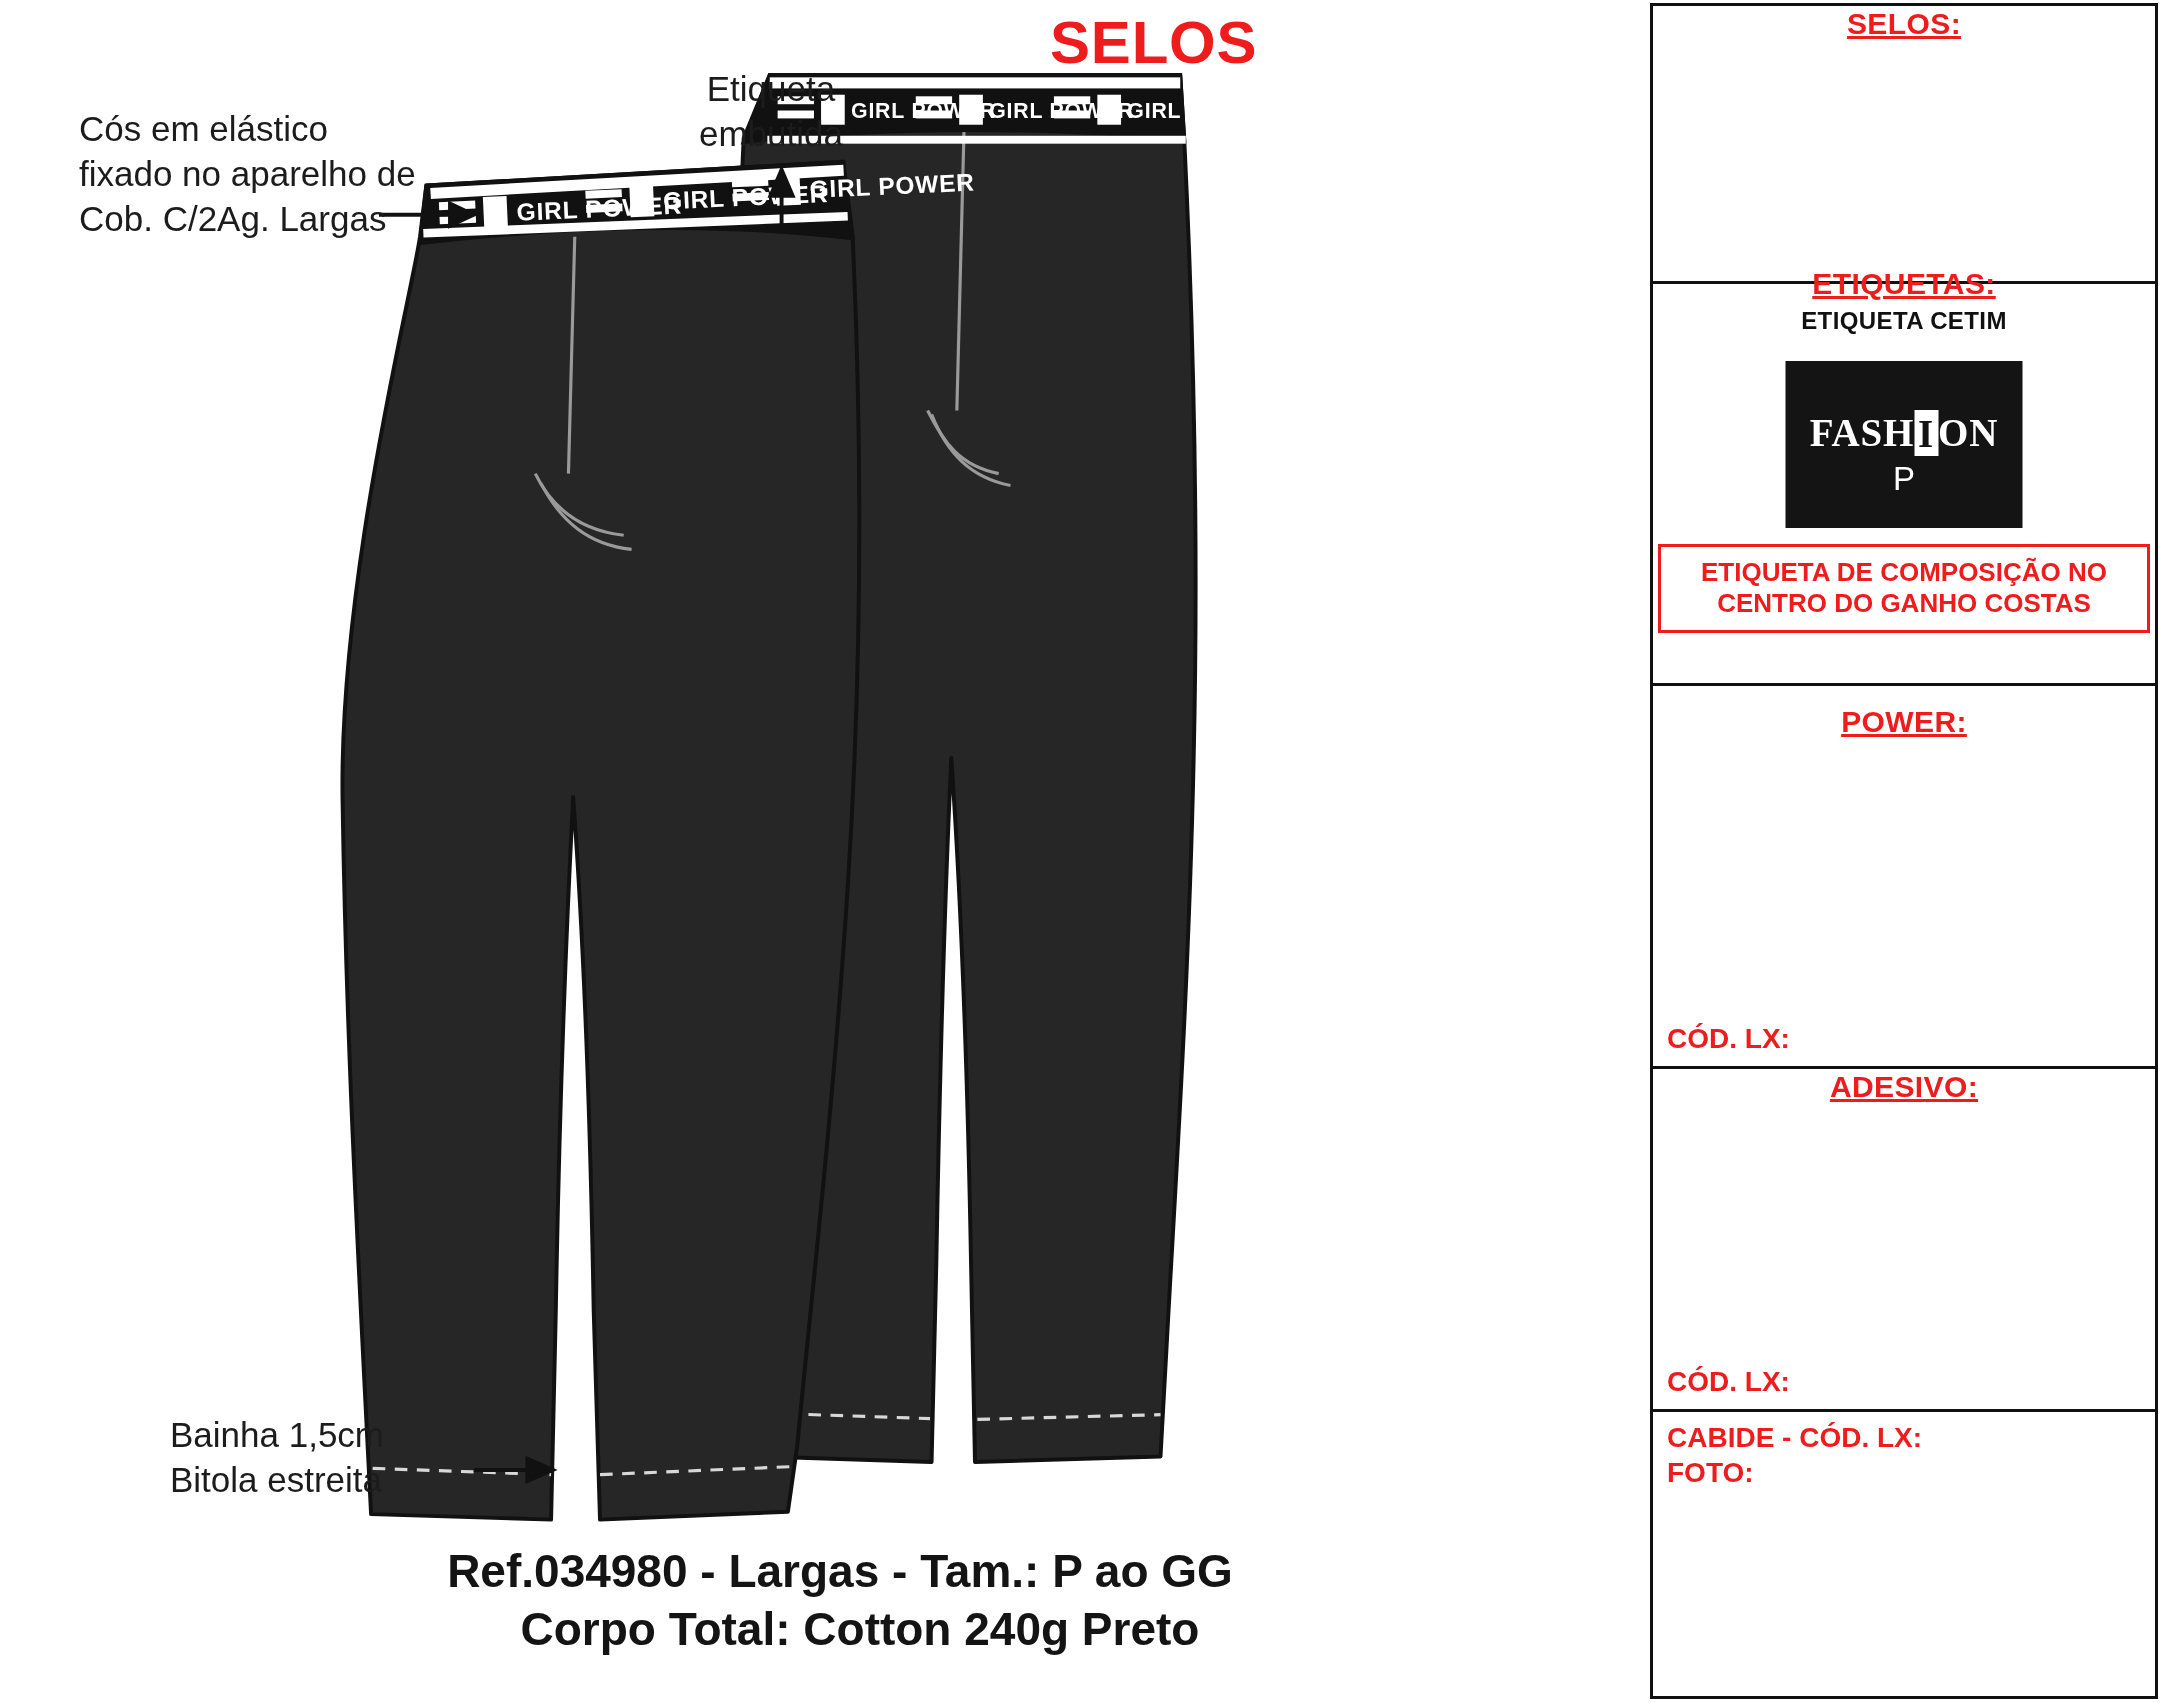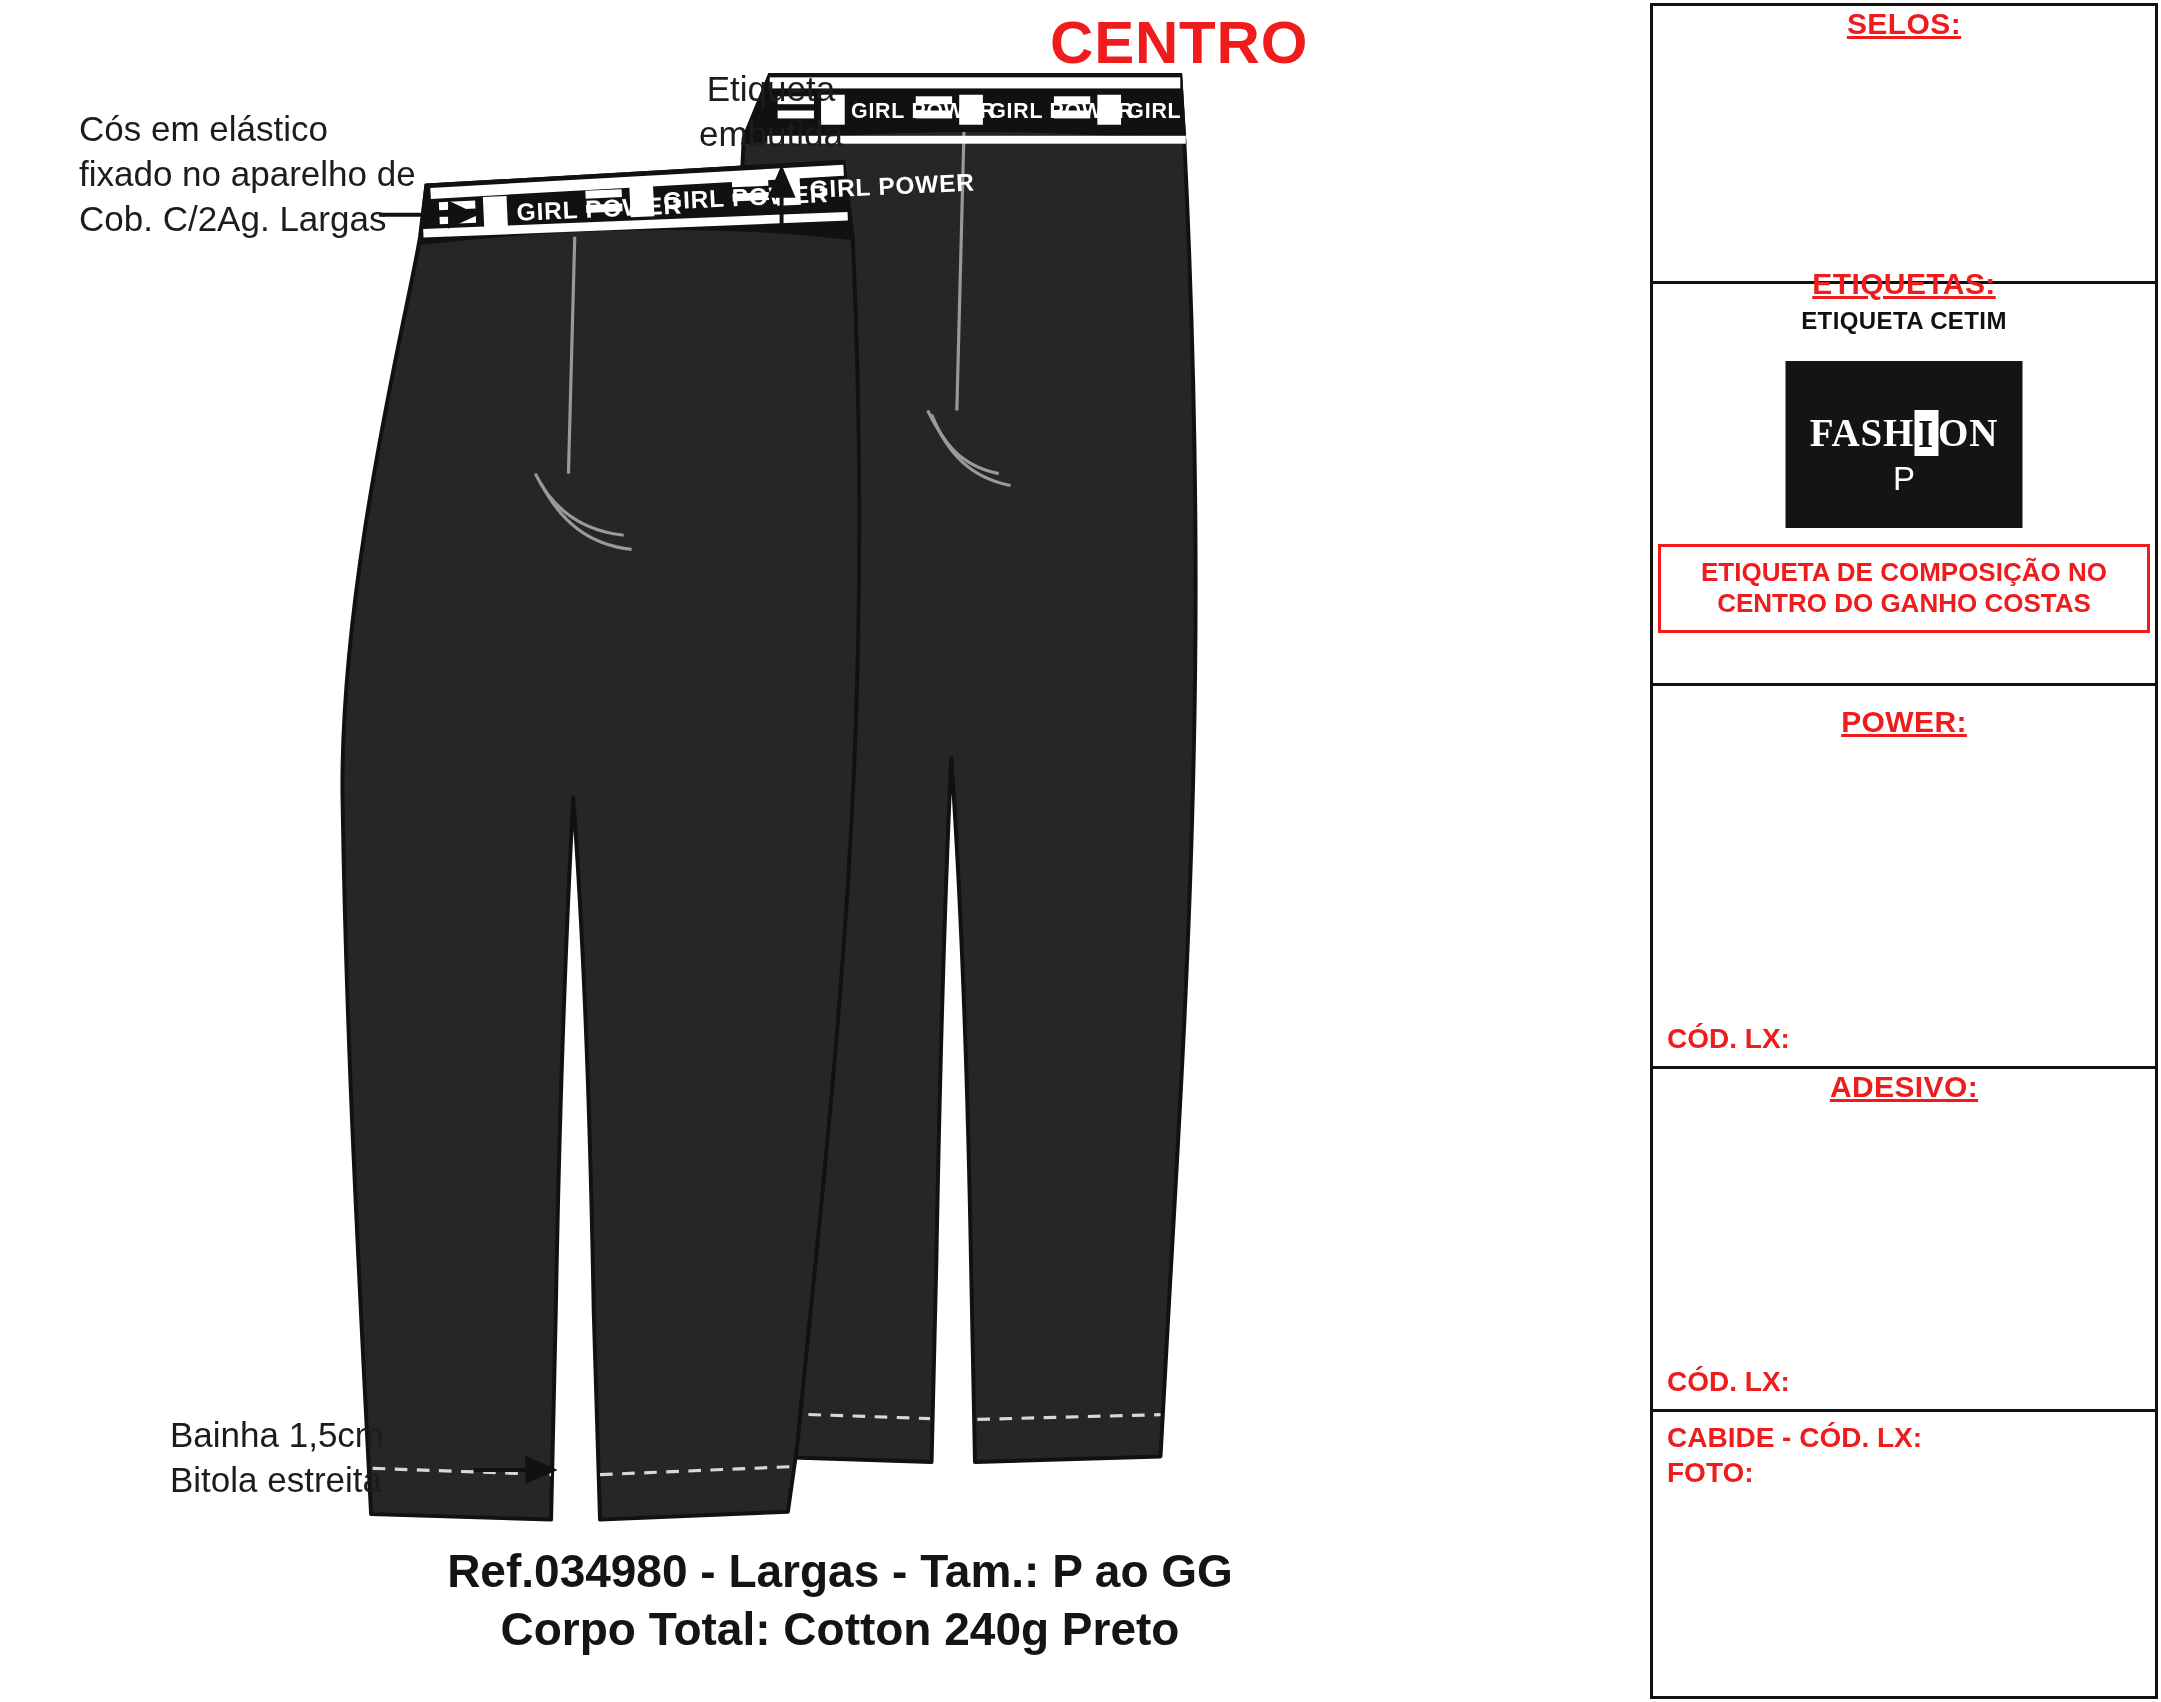--- a/index.html
+++ b/index.html
@@ -56,21 +56,21 @@
     position: absolute;
     left: 0;
     width: 1680px;
     text-align: center;
     font-size: 46px;
     font-weight: bold;
     color: #141414;
     line-height: 1.26;
   }
   #caption-line1 { top: 1543px; }
-  #caption-line2 { top: 1601px; }
+  #caption-line2 { top: 1601px; margin-left: 20px; }
 
   
   .spec-table {
     position: absolute;
     left: 1650px;
     top: 3.2px;
     width: 508px;
     height: 1696px;
     border: 3.2px solid #111;
     box-sizing: border-box;
@@ -159,21 +159,21 @@
   
   svg { display: block; }
 </style>
 </head>
 <body>
 
 <div class="sheet">
 
   <div class="drawing-area">
 
-    <div class="costas-title">CENTRO</div>
+    <div class="costas-title">SELOS</div>
 
     <div class="label-block" id="label-cos">Cós em elástico
 fixado no aparelho de
 Cob. C/2Ag. Largas</div>
     <div class="label-block" id="label-etiqueta">Etiqueta
 embutida</div>
     <div class="label-block" id="label-bainha">Bainha 1,5cm
 Bitola estreita</div>
 
     <svg width="1680" height="1702" viewBox="0 0 2128 2156">

